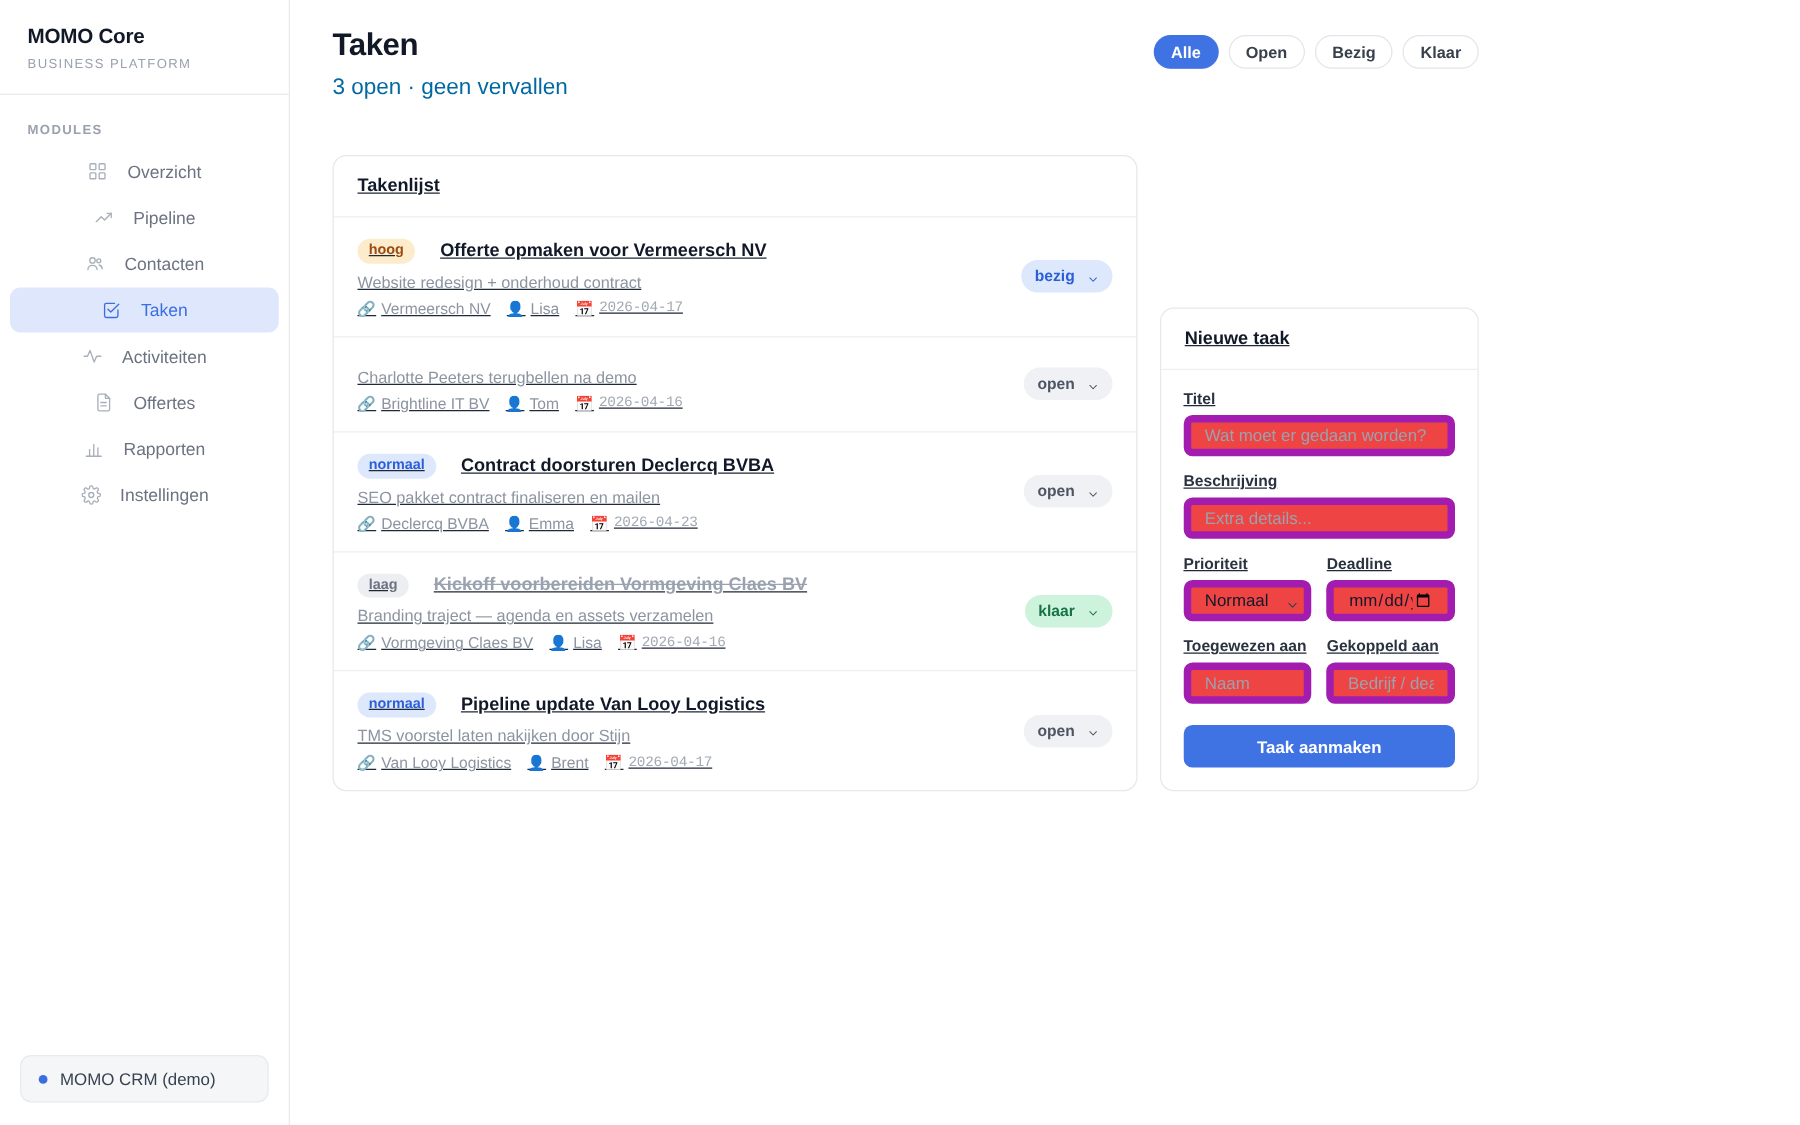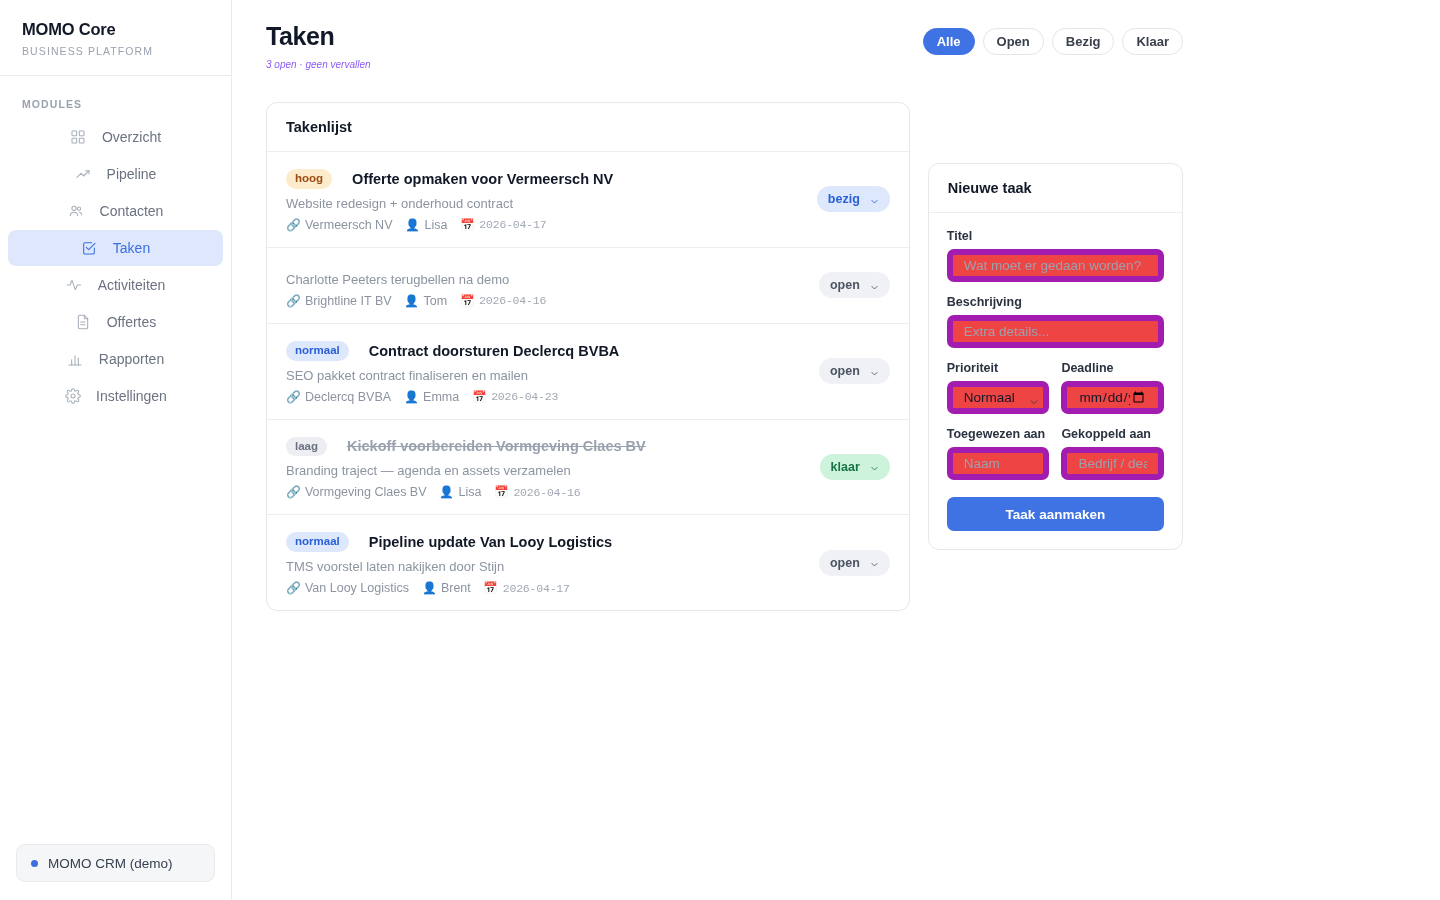--- a/index.html
+++ b/index.html
@@ -95,40 +95,40 @@
 
   
   .main { flex: 1; height: 900px; padding: 22px 32px 0 34px; overflow: hidden; }
 
   .page-head {
     display: flex;
     align-items: flex-start;
     justify-content: space-between;
   }
   .page-title { font-size: 25px; font-weight: bold; color: #111827; letter-spacing: -0.4px; }
-  .page-sub { margin-top: 8px; font-size: 10px; color: #8b5cf6; font-style: italic; }
+  .page-sub { margin-top: 8px; font-size: 18px; color: #0369a1; }
 
   .filters { display: flex; gap: 8px; padding-top: 6px; }
   .filter-btn {
     height: 27px;
     padding: 0 13px;
     border-radius: 14px;
     border: 1px solid #e2e5ea;
     background: #ffffff;
     color: #39404c;
     font-size: 13px;
     font-weight: bold;
     font-family: "Liberation Sans", sans-serif;
     cursor: pointer;
     display: inline-flex;
     align-items: center;
   }
   .filter-btn.active { background: #3f72e3; border-color: #3f72e3; color: #ffffff; }
 
-  .content { display: flex; gap: 18px; margin-top: 32px; align-items: center; }
+  .content { display: flex; gap: 18px; margin-top: 44px; align-items: flex-end; text-decoration: underline; }
 
   .card {
     background: #ffffff;
     border: 1px solid #e6e8ec;
     border-radius: 11px;
   }
   .card-head {
     padding: 16px 19px;
     border-bottom: 1px solid #eceef1;
     font-size: 14.5px;

